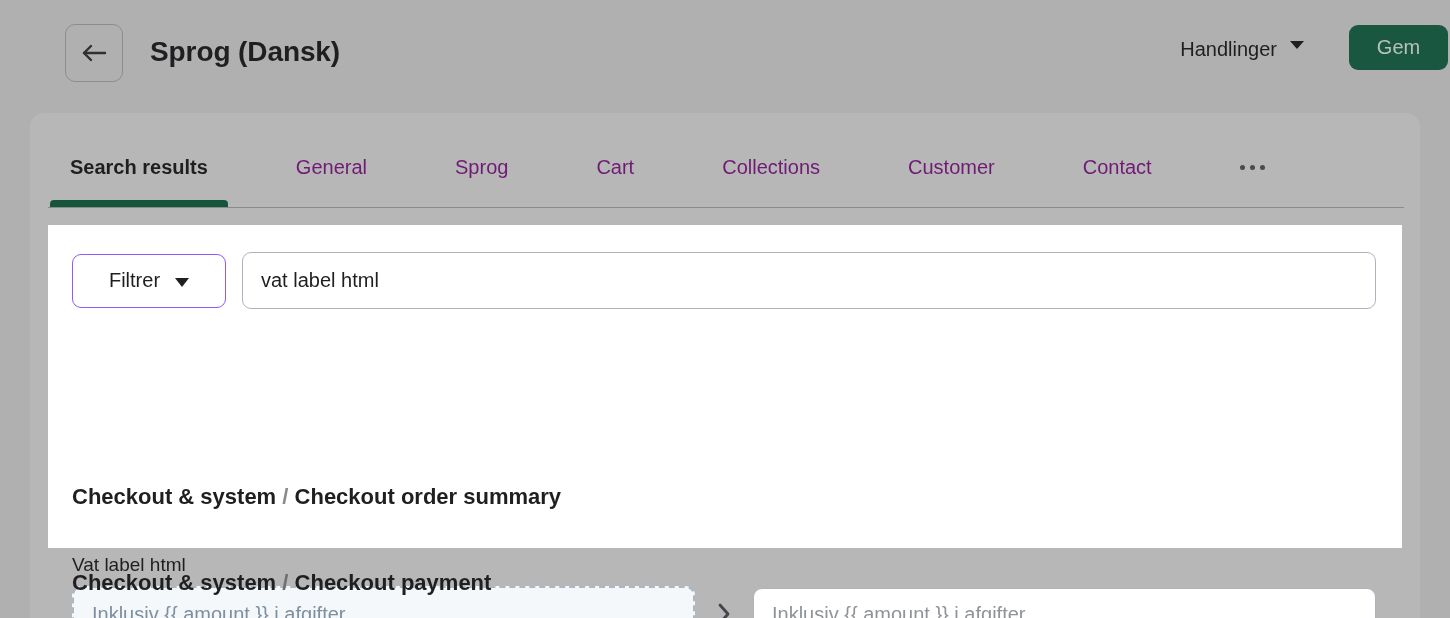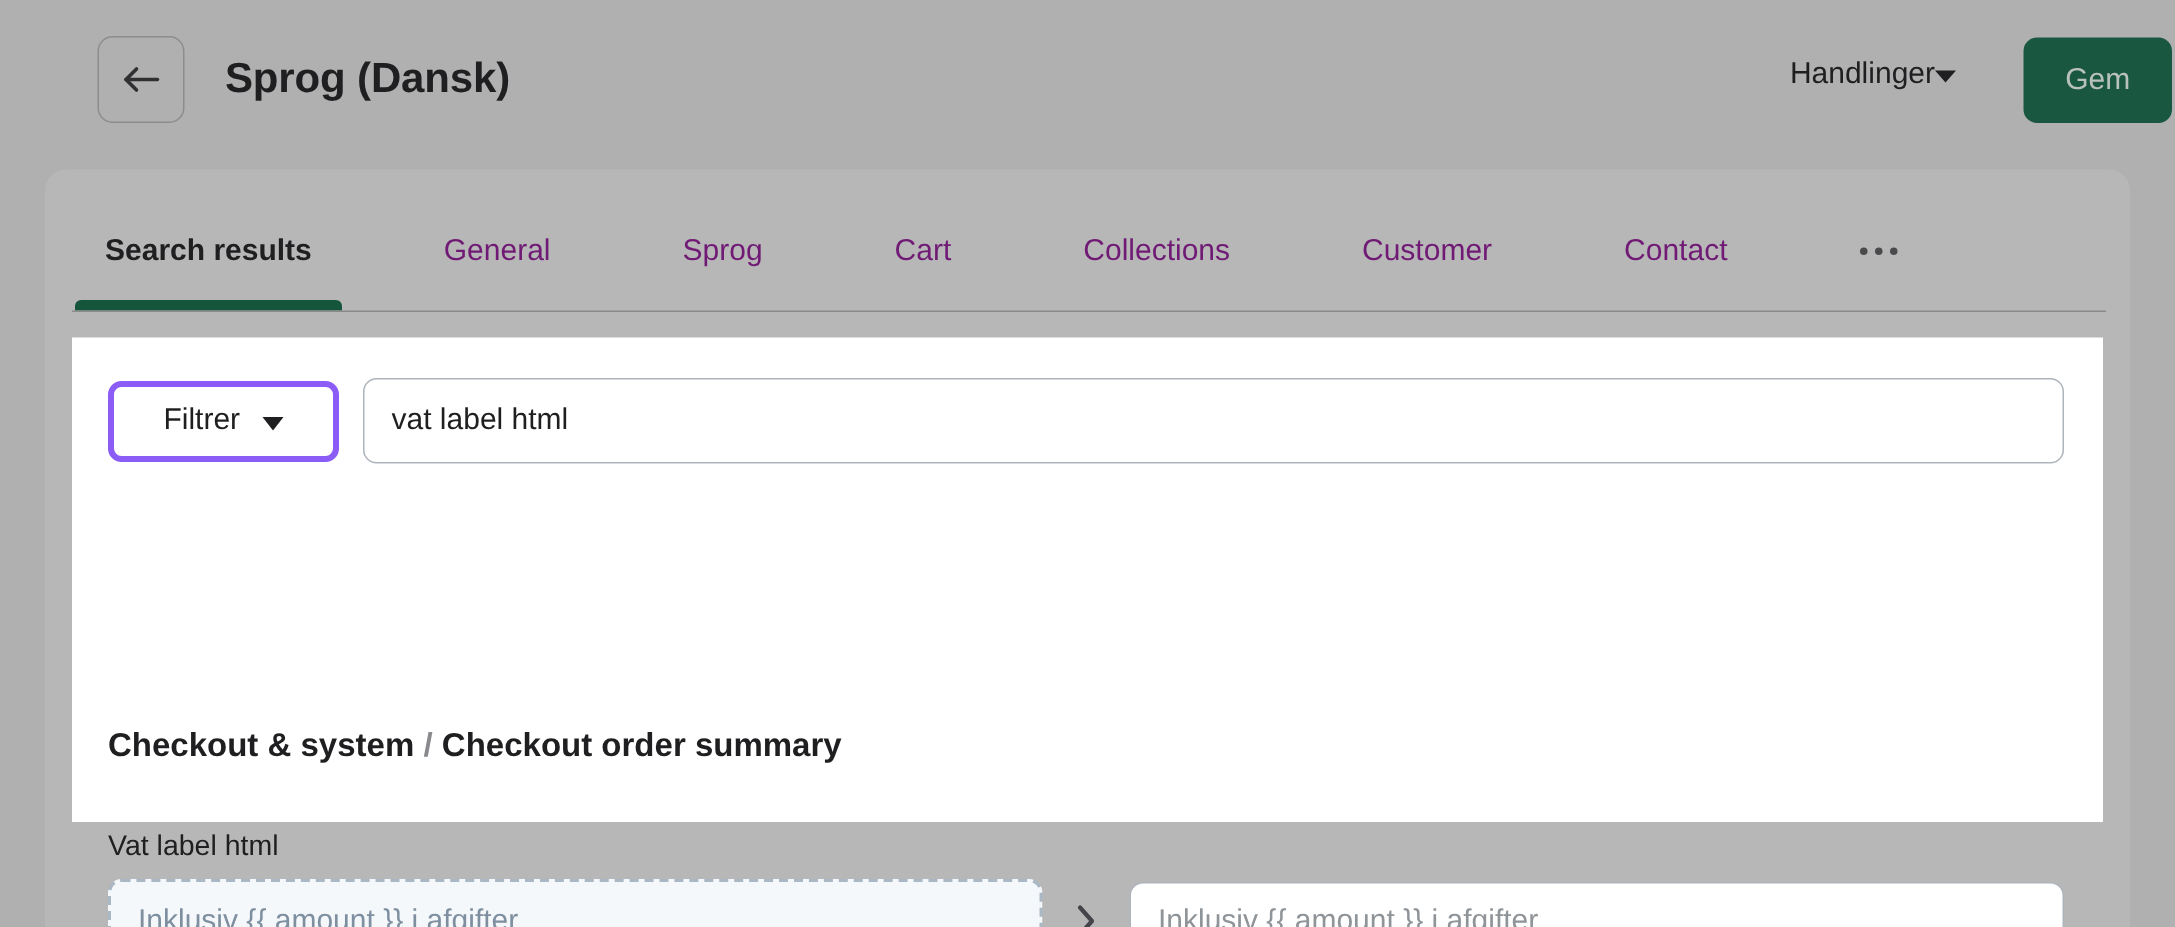--- a/index.html
+++ b/index.html
@@ -50,42 +50,43 @@
     color: #1f1f21;
     letter-spacing: -0.1px;
     white-space: nowrap;
   }
 
   .actions-menu {
     position: absolute;
     right: 182px;
     top: 38px;
     display: flex;
-    align-items: center;
+    align-items: flex-start;
+    gap: 13px;
     cursor: pointer;
   }
   .actions-label {
     font-size: 20px;
     color: #1f1f21;
     white-space: nowrap;
   }
   .caret-down {
     width: 0; height: 0;
     border-left: 7px solid transparent;
     border-right: 7px solid transparent;
     border-top: 8px solid #1f1f21;
     margin-top: 3px;
   }
 
   .save-button {
     position: absolute;
     left: 1313px;
     top: 25px;
     width: 99px;
-    height: 57px;
+    height: 45px;
     background: #1a5741;
     border: none;
     border-radius: 9px;
     color: #b8c1bd;
     font-family: "Liberation Sans", sans-serif;
     font-size: 20px;
     cursor: pointer;
     display: flex;
     align-items: center;
     justify-content: center;
@@ -187,21 +188,21 @@
   .filter-row {
     position: absolute;
     left: 24px;
     top: 27px;
     display: flex;
     align-items: center;
   }
   .filter-button {
     width: 154px;
     height: 54px;
-    border: 4px solid #8b5cf6;
+    border: 1px solid #8b5cf6;
     border-radius: 9px;
     background: #ffffff;
     display: flex;
     align-items: center;
     justify-content: center;
     gap: 15px;
     font-size: 20px;
     color: #1f1f21;
     cursor: pointer;
     font-family: "Liberation Sans", sans-serif;
@@ -376,14 +377,19 @@
       <span class="arrow-sep">
         <svg width="14" height="24" viewBox="0 0 14 24" fill="none">
           <path d="M3 3L11 12L3 21" stroke="#44444a" stroke-width="2.8" stroke-linecap="round" stroke-linejoin="round"></path>
         </svg>
       </span>
       <input class="target-input" type="text" placeholder="Inklusiv {{ amount }} i afgifter" style="">
     </div>
 
   </div>
 
+  <div class="group-heading-2">
+    <span>Checkout &amp; system</span>
+    <span class="sep">/</span>
+    <span>Checkout payment</span>
+  </div>
 
 </div>
 
 </body></html>

